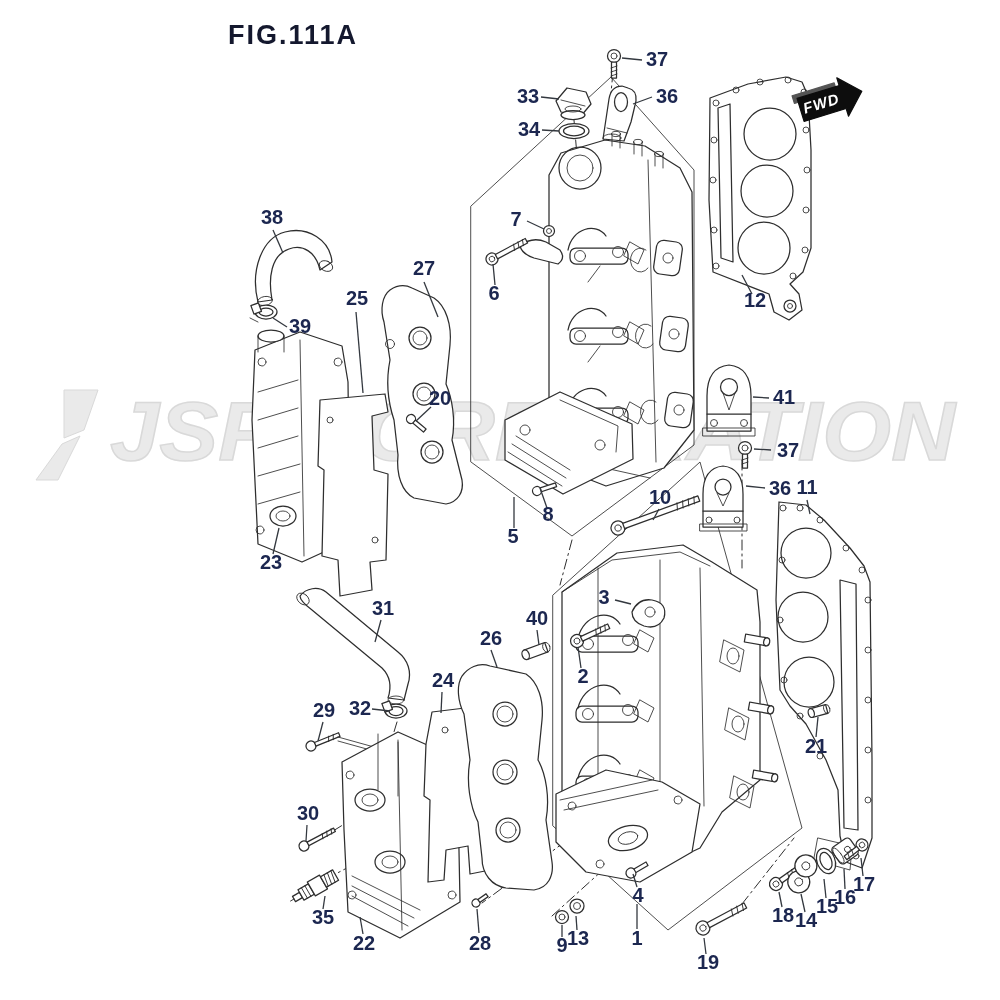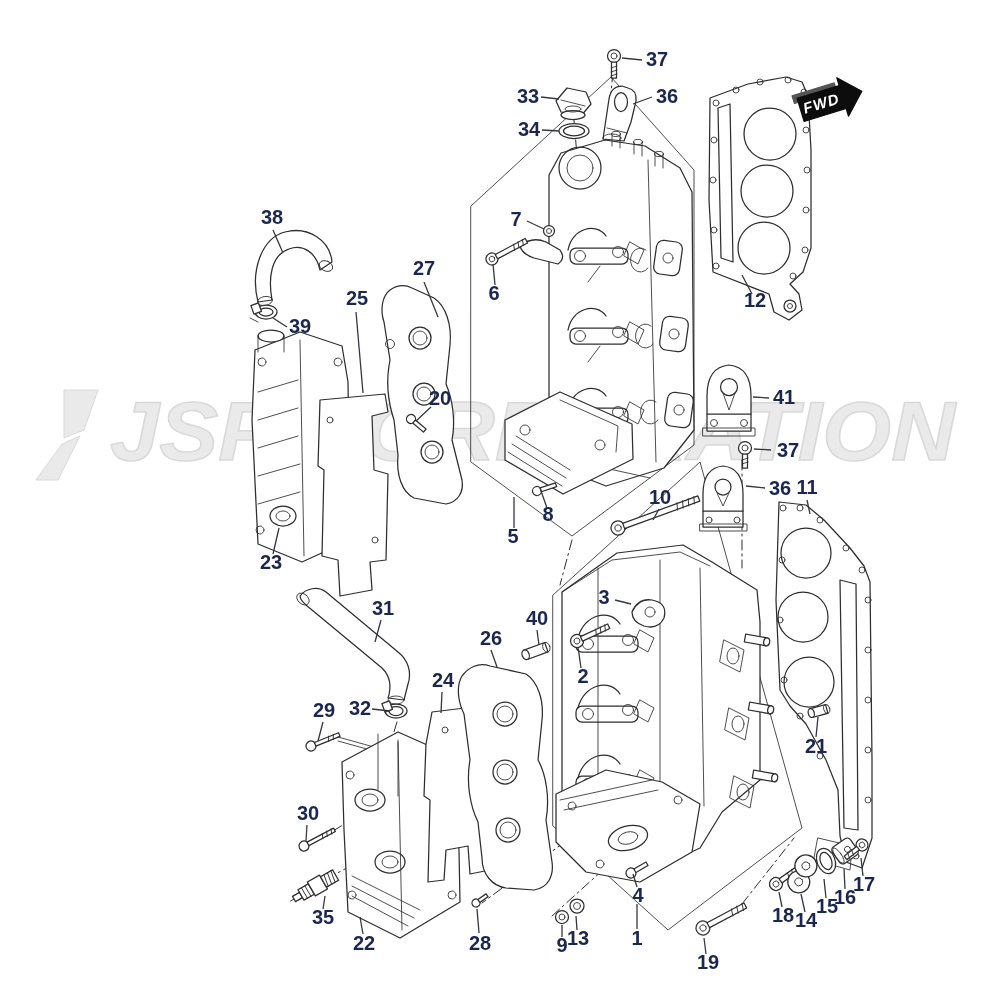--- a/index.html
+++ b/index.html
@@ -19,20 +19,21 @@
   .art .solid{fill:#fff;}
   .art .thin{stroke-width:0.85;}
   .art .dashdot{stroke-dasharray:10 4 2 4;stroke-width:1;}
   .art .blk{fill:#0d0d0d;stroke:#0d0d0d;}
   .art .gry{fill:#555;stroke:#555;}
 </style>
 </head>
 <body>
 
 <div class="stage">
+  <div class="fig-title">FIG.111A</div>
 
   <svg id="diagram-svg" width="1000" height="1000" viewBox="0 0 1000 1000">
 
     <g>
       <polygon class="wmlogo" points="64,390 98,390 84,430 64,438"></polygon>
       <polygon class="wmlogo" points="62,444 80,436 58,480 36,480"></polygon>
       <text class="wm" x="110" y="460" textLength="845" lengthAdjust="spacingAndGlyphs">JSP CORPORATION</text>
     </g>
 
     <g class="art">

